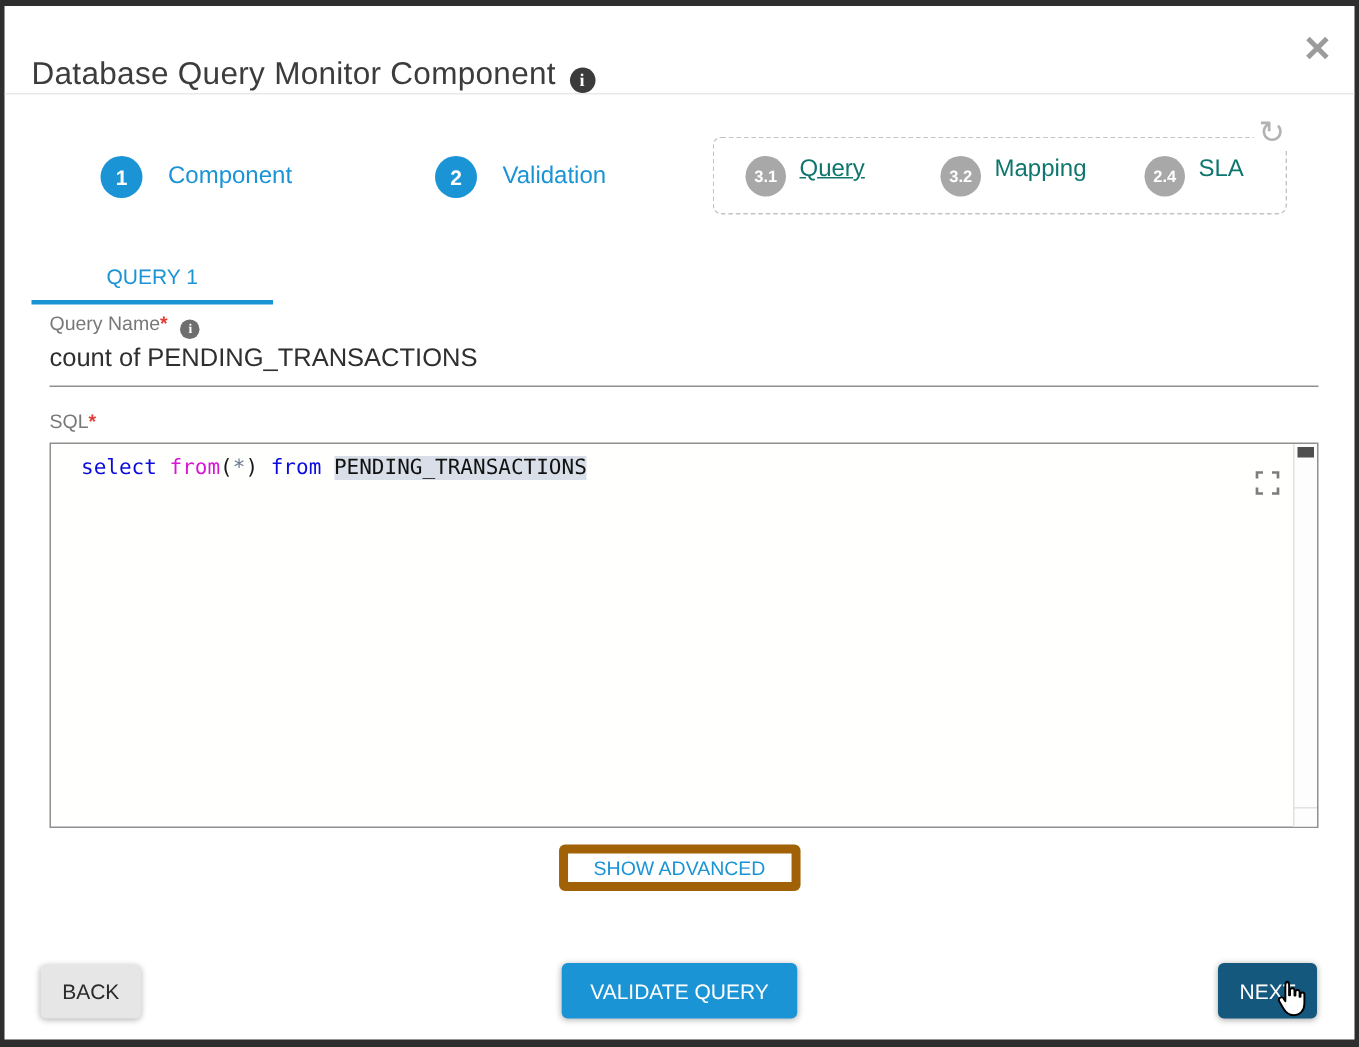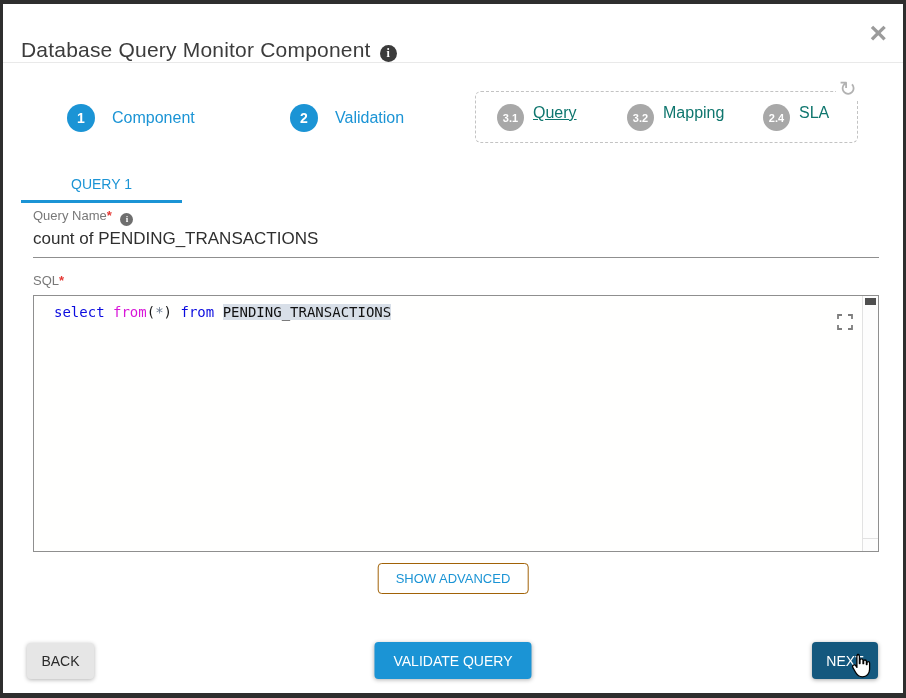--- a/index.html
+++ b/index.html
@@ -123,21 +123,21 @@
   .scroll-corner {
     position: absolute; right: 0; bottom: 0; width: 16px; height: 13px;
     border-top: 1px solid #e2e2e2;
   }
   
   .btn { border: none; border-radius: 4px; cursor: pointer;
          font-family: "Liberation Sans", sans-serif; }
   .show-advanced-btn {
     position: absolute; left: 50%; transform: translateX(-50%); top: 559px;
     height: 31px; padding: 0 17px;
-    background: #fff; border: 1px solid #a16207; border-radius: 4px;
+    background: #fff; border: 6px solid #a16207; border-radius: 4px;
     color: var(--accent); font-size: 13px;
   }
   .back-btn {
     position: absolute; left: 24px; top: 639px; width: 67px; height: 36px;
     background: #e6e6e6; color: #2b2b2b; font-size: 14px;
     box-shadow: 0 1px 4px rgba(0,0,0,0.3);
   }
   .validate-btn {
     position: absolute; left: 50%; transform: translateX(-50%); top: 638px;
     height: 37px; padding: 0 19px;

